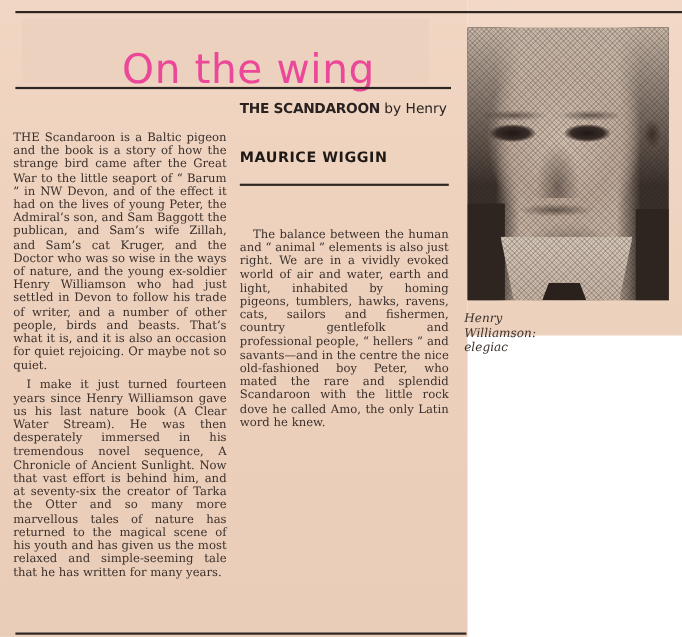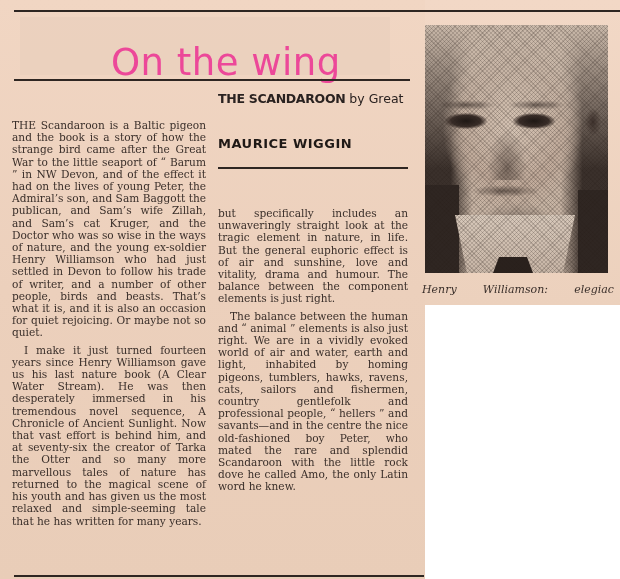--- a/index.html
+++ b/index.html
@@ -165,46 +165,46 @@
       position: absolute;
       left: 422px; top: 283px; width: 192px;
       font-family: "DejaVu Serif", serif;
       font-style: italic;
       font-size: 11px;
       color: #3a2f2a;
       display: flex;
       justify-content: space-between;
       white-space: nowrap;
       margin: 0;
+      flex-direction: column;
     }
   </style>
 </head>
 <body>
 
 <div class="paper paper-main"></div>
 <div class="paper paper-right"></div>
 
 <div class="rule rule-top"></div>
 <div class="headline-box"></div>
 <h1 class="headline">On the wing</h1>
 <div class="rule rule-headline-bottom"></div>
 
 <div class="col col-1">
   <p>THE Scandaroon is a Baltic pigeon and the book is a story of how the strange bird came after the Great War to the little seaport of “ Barum ” in NW Devon, and of the effect it had on the lives of young Peter, the Admiral’s son, and Sam Baggott the publican, and Sam’s wife Zillah, and Sam’s cat Kruger, and the Doctor who was so wise in the ways of nature, and the young ex-soldier Henry Williamson who had just settled in Devon to follow his trade of writer, and a number of other people, birds and beasts. That’s what it is, and it is also an occasion for quiet rejoicing. Or maybe not so quiet.</p>
   <p class="indent">I make it just turned fourteen years since Henry Williamson gave us his last nature book (A Clear Water Stream). He was then desperately immersed in his tremendous novel sequence, A Chronicle of Ancient Sunlight. Now that vast effort is behind him, and at seventy-six the creator of Tarka the Otter and so many more marvellous tales of nature has returned to the magical scene of his youth and has given us the most relaxed and simple-seeming tale that he has written for many years.</p>
 </div>
 
 <div class="book-info">
-  <span class="book-title">THE SCANDAROON</span><span> by Great</span><br>
+  <span class="book-title">THE SCANDAROON</span><span> by Henry</span><br>
 </div>
 <div class="reviewer">MAURICE WIGGIN</div>
 <div class="rule rule-col2-mid"></div>
 
 <div class="col col-2">
-  <p>but specifically includes an unwaveringly straight look at the tragic element in nature, in life. But the general euphoric effect is of air and sunshine, love and vitality, drama and humour. The balance between the component elements is just right.</p>
   <p class="indent">The balance between the human and “ animal ” elements is also just right. We are in a vividly evoked world of air and water, earth and light, inhabited by homing pigeons, tumblers, hawks, ravens, cats, sailors and fishermen, country gentlefolk and professional people, “ hellers ” and savants—and in the centre the nice old-fashioned boy Peter, who mated the rare and splendid Scandaroon with the little rock dove he called Amo, the only Latin word he knew.</p>
 </div>
 
 <div class="rule rule-bottom"></div>
 
 <div class="photo">
   <div class="bg-top"></div>
   <div class="jacket-left"></div>
   <div class="jacket-right"></div>
   <div class="collar"></div>

